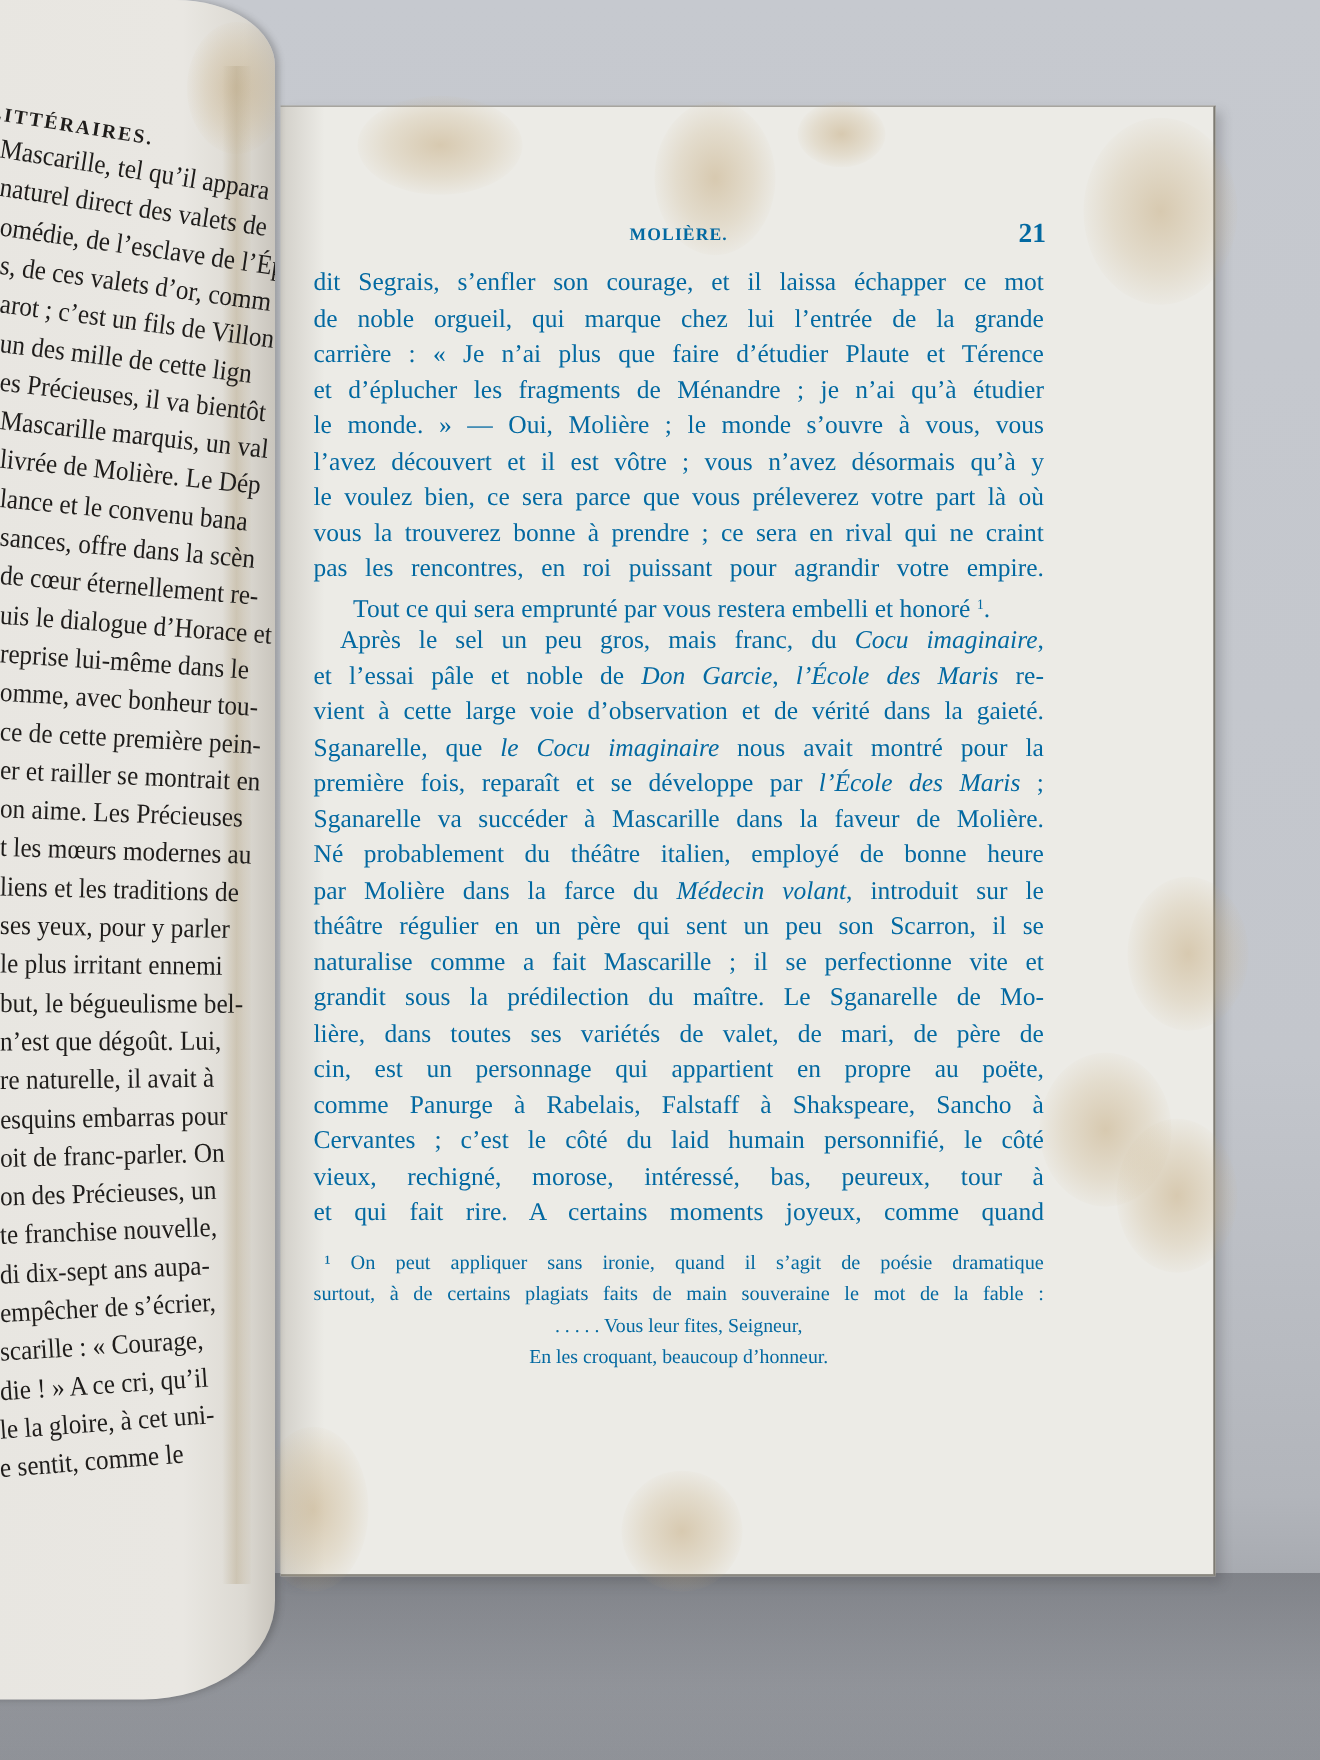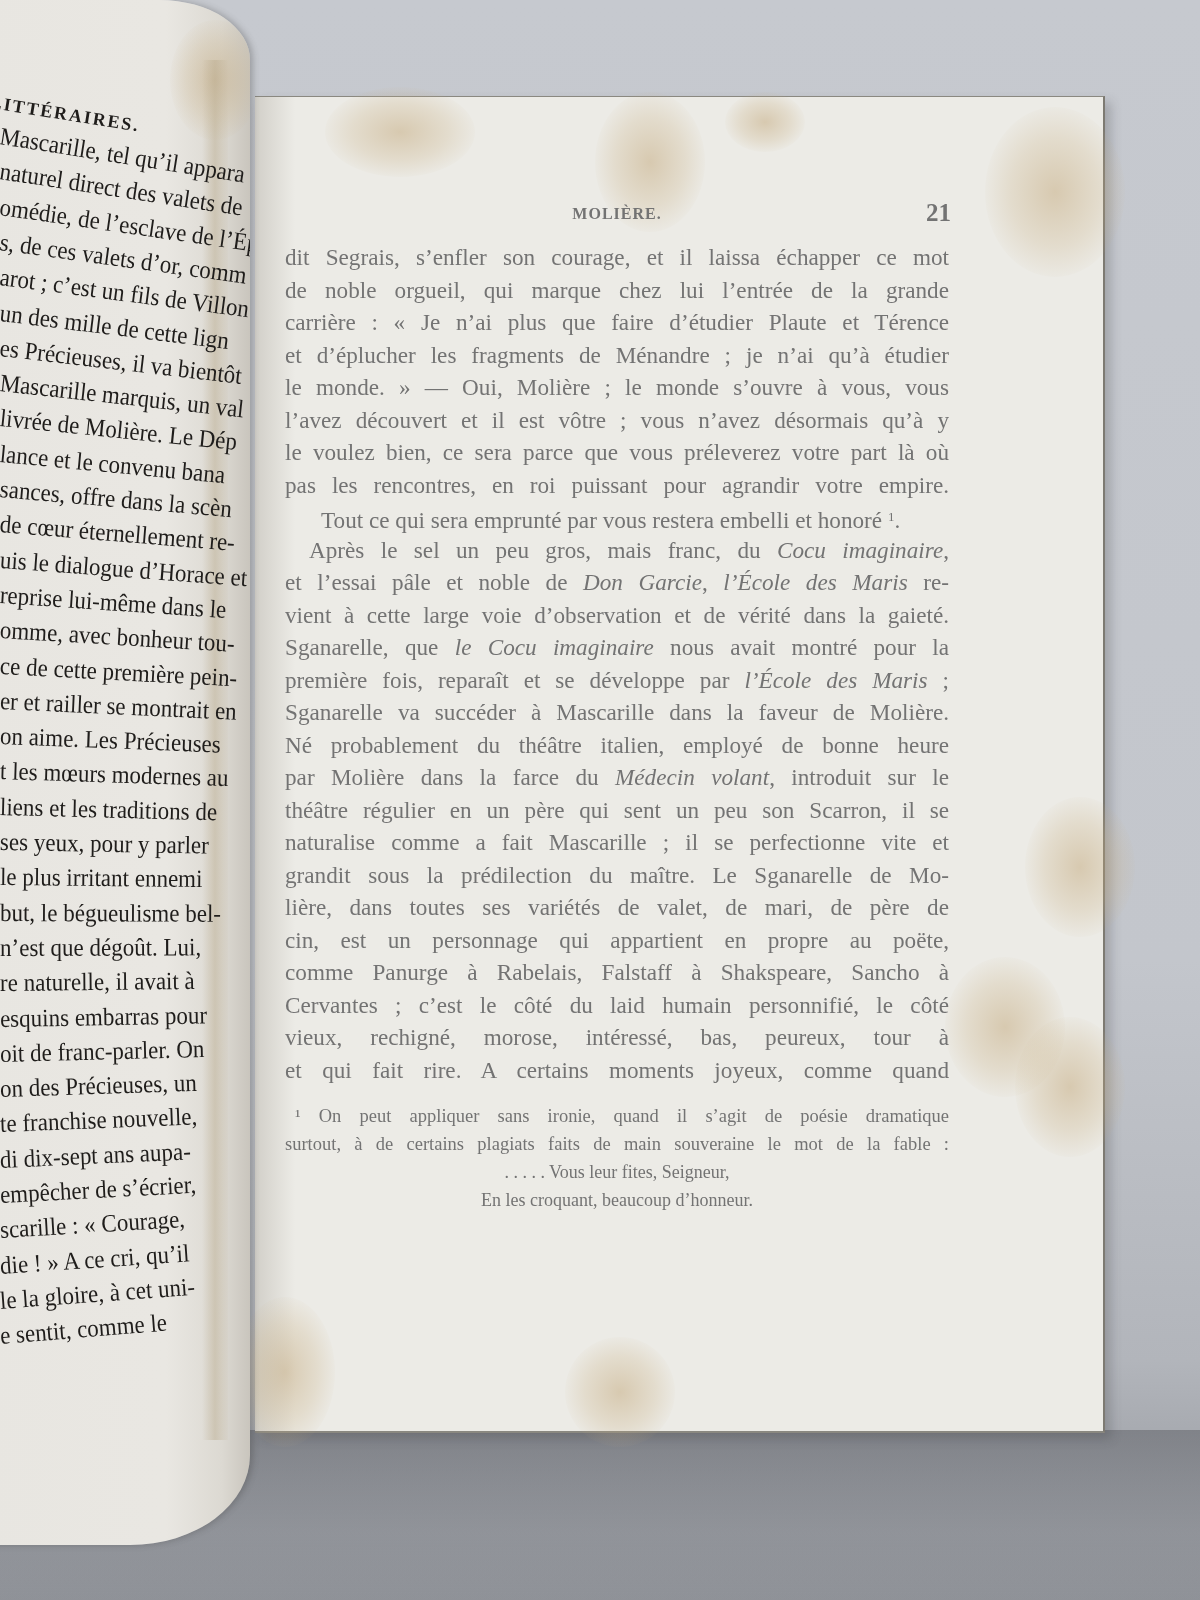--- a/index.html
+++ b/index.html
@@ -17,21 +17,21 @@
       position: absolute; left: 255px; top: 96px; width: 848px; height: 1334px;
       background: #ecebe6;
       border-top: 1px solid #8a8880; border-right: 2px solid #7d7a72; border-bottom: 2px solid #8a8880;
       box-shadow: 6px 6px 10px rgba(60,60,65,0.25);
     }
     .gutter-shade {
       position: absolute; left: 0; top: 0; width: 40px; height: 100%;
       background: linear-gradient(90deg, rgba(160,155,145,0.35), rgba(236,235,230,0));
     }
     .stain { position: absolute; border-radius: 50%; background: radial-gradient(ellipse at center, rgba(190,160,110,0.45) 0%, rgba(200,175,130,0.25) 45%, rgba(236,235,230,0) 75%); }
-    .right-text { position: absolute; left: 30px; top: 108px; width: 664px; color: #737373; }
+    .right-text { position: absolute; left: 30px; top: 108px; width: 664px; color: #0369a1; }
     .running-head { position: relative; height: 36px; }
     .running-title {
       position: absolute; left: 0; right: 0; top: 0; text-align: center;
       font-size: 16px; font-weight: bold; letter-spacing: 1px;
     }
     .page-number { position: absolute; right: -2px; top: -6px; font-size: 25px; font-weight: bold; }
     .body-line { font-size: 23.2px; line-height: 32.5px; height: 32.5px; text-align: justify; text-align-last: justify; white-space: nowrap; }
     .body-line.last { text-align-last: left; margin-left: 36px; }
     .body-line.indent { text-indent: 24px; }
     .body-line i { font-style: italic; }
@@ -82,20 +82,21 @@
       <div class="page-number">21</div>
     </div>
     <div id="right-lines">
         <div class="body-line">dit Segrais, s’enfler son courage, et il laissa échapper ce mot</div>
         <div class="body-line">de noble orgueil, qui marque chez lui l’entrée de la grande</div>
         <div class="body-line">carrière : « Je n’ai plus que faire d’étudier Plaute et Térence</div>
         <div class="body-line">et d’éplucher les fragments de Ménandre ; je n’ai qu’à étudier</div>
         <div class="body-line">le monde. » — Oui, Molière ; le monde s’ouvre à vous, vous</div>
         <div class="body-line">l’avez découvert et il est vôtre ; vous n’avez désormais qu’à y</div>
         <div class="body-line">le voulez bien, ce sera parce que vous préleverez votre part là où</div>
+        <div class="body-line">vous la trouverez bonne à prendre ; ce sera en rival qui ne craint</div>
         <div class="body-line">pas les rencontres, en roi puissant pour agrandir votre empire.</div>
         <div class="body-line last">Tout ce qui sera emprunté par vous restera embelli et honoré <sup class="fnref">1</sup>.</div>
         <div class="body-line indent">Après le sel un peu gros, mais franc, du <i>Cocu imaginaire</i>,</div>
         <div class="body-line">et l’essai pâle et noble de <i>Don Garcie</i>, <i>l’École des Maris</i> re-</div>
         <div class="body-line">vient à cette large voie d’observation et de vérité dans la gaieté.</div>
         <div class="body-line">Sganarelle, que <i>le Cocu imaginaire</i> nous avait montré pour la</div>
         <div class="body-line">première fois, reparaît et se développe par <i>l’École des Maris</i> ;</div>
         <div class="body-line">Sganarelle va succéder à Mascarille dans la faveur de Molière.</div>
         <div class="body-line">Né probablement du théâtre italien, employé de bonne heure</div>
         <div class="body-line">par Molière dans la farce du <i>Médecin volant</i>, introduit sur le</div>

